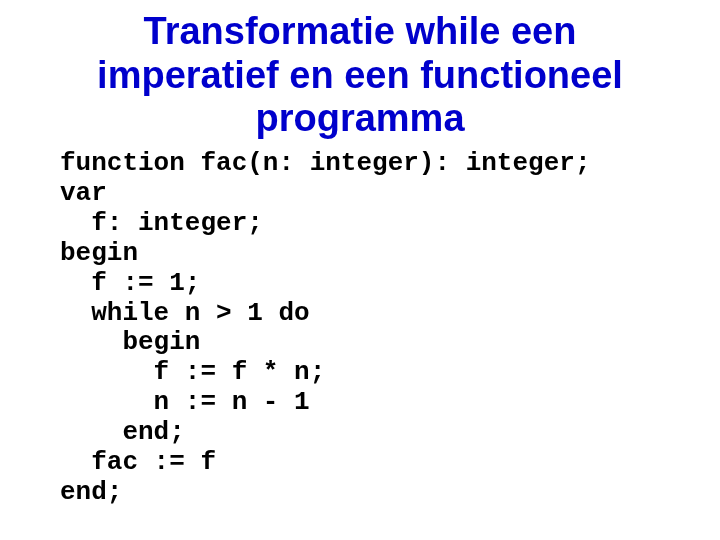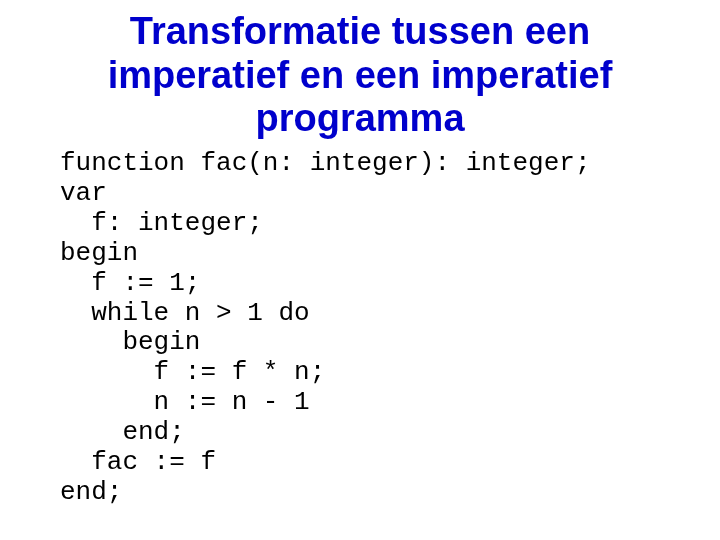--- a/index.html
+++ b/index.html
@@ -19,31 +19,31 @@
       font-size: 38px;
       font-weight: bold;
       text-align: center;
       line-height: 1.15;
       margin-bottom: 8px;
       padding: 0 20px;
     }
     .code-block {
       font-family: "Courier New", Courier, monospace;
       font-size: 26px;
-      font-weight: normal;
+      font-weight: bold;
       color: #000000;
       white-space: pre;
       line-height: 1.15;
       padding-left: 20px;
     }
   </style>
 </head>
 <body>
 
-<div class="title">Transformatie tussen een imperatief en een imperatief programma</div>
+<div class="title">Transformatie while een imperatief en een functioneel programma</div>
 <div class="code-block">function fac(n: integer): integer;
 var
   f: integer;
 begin
   f := 1;
   while n &gt; 1 do
     begin
       f := f * n;
       n := n - 1
     end;

